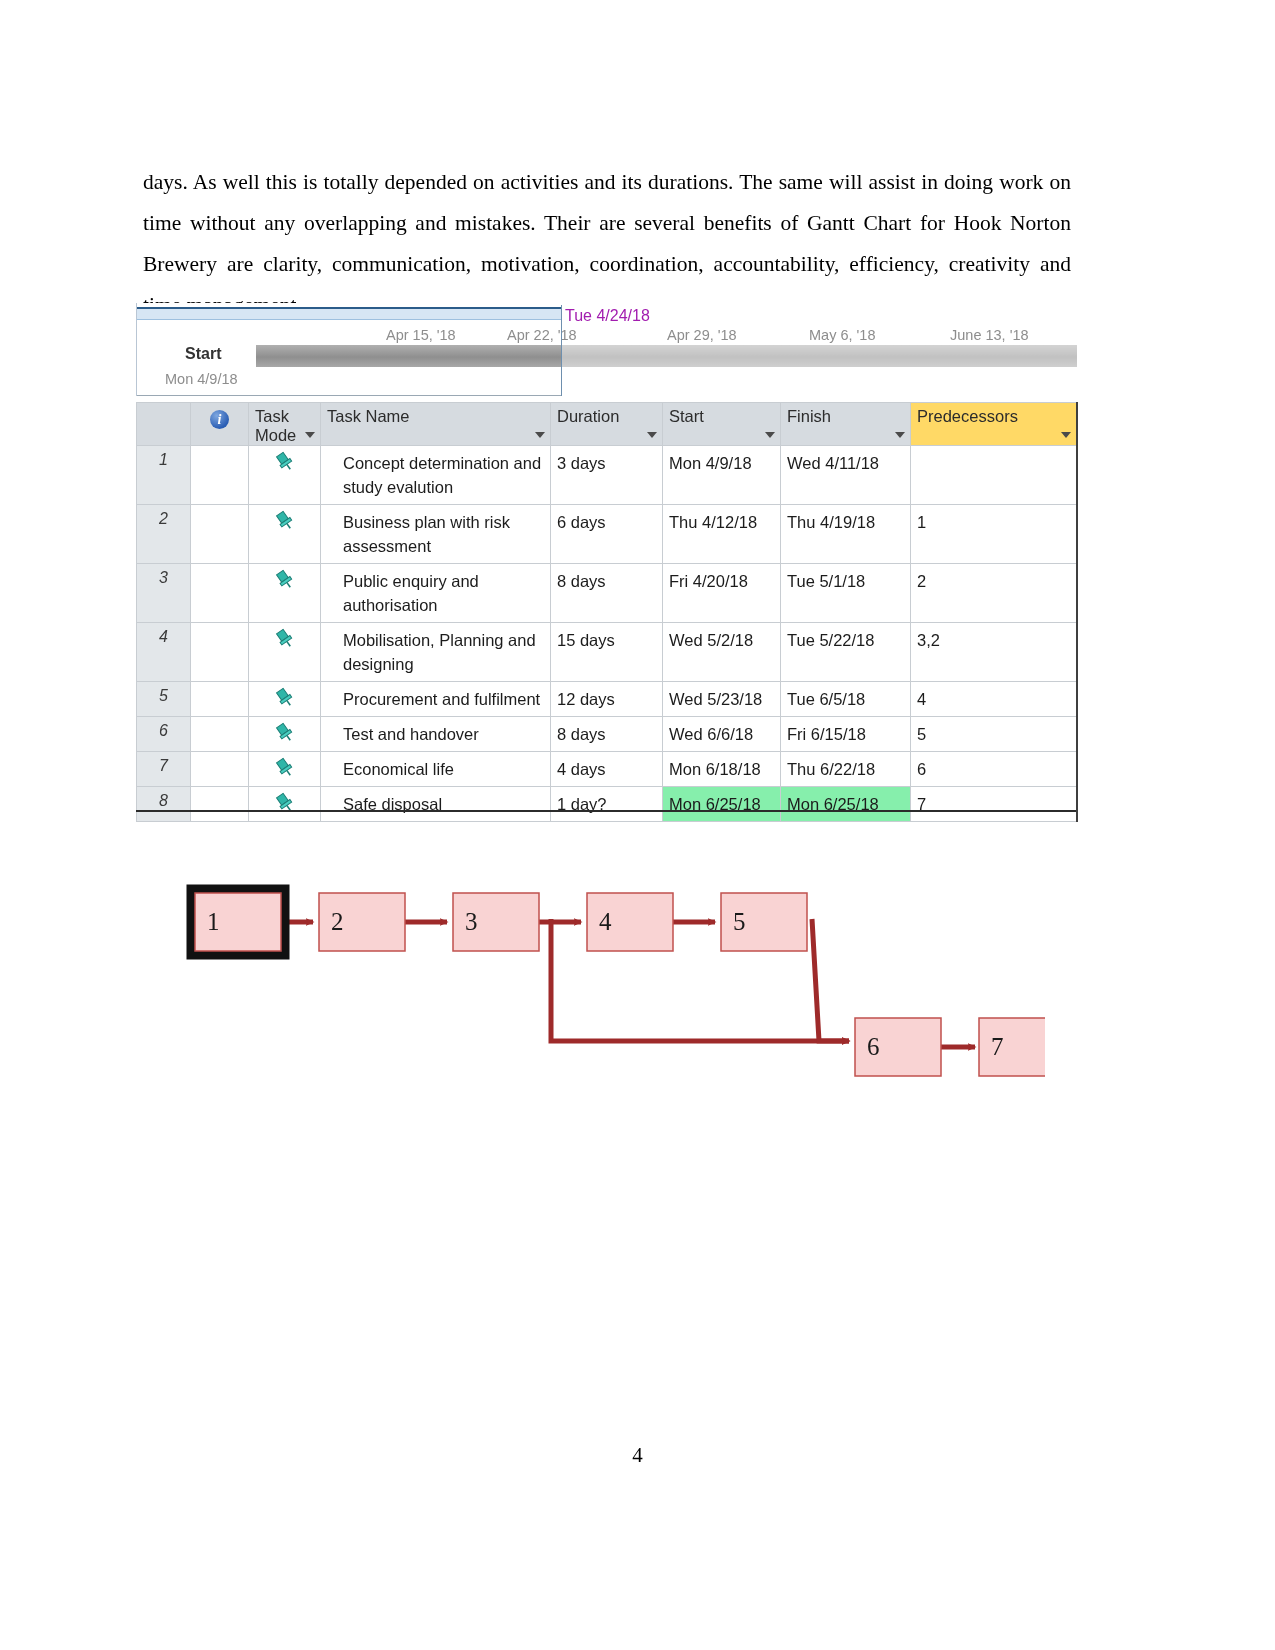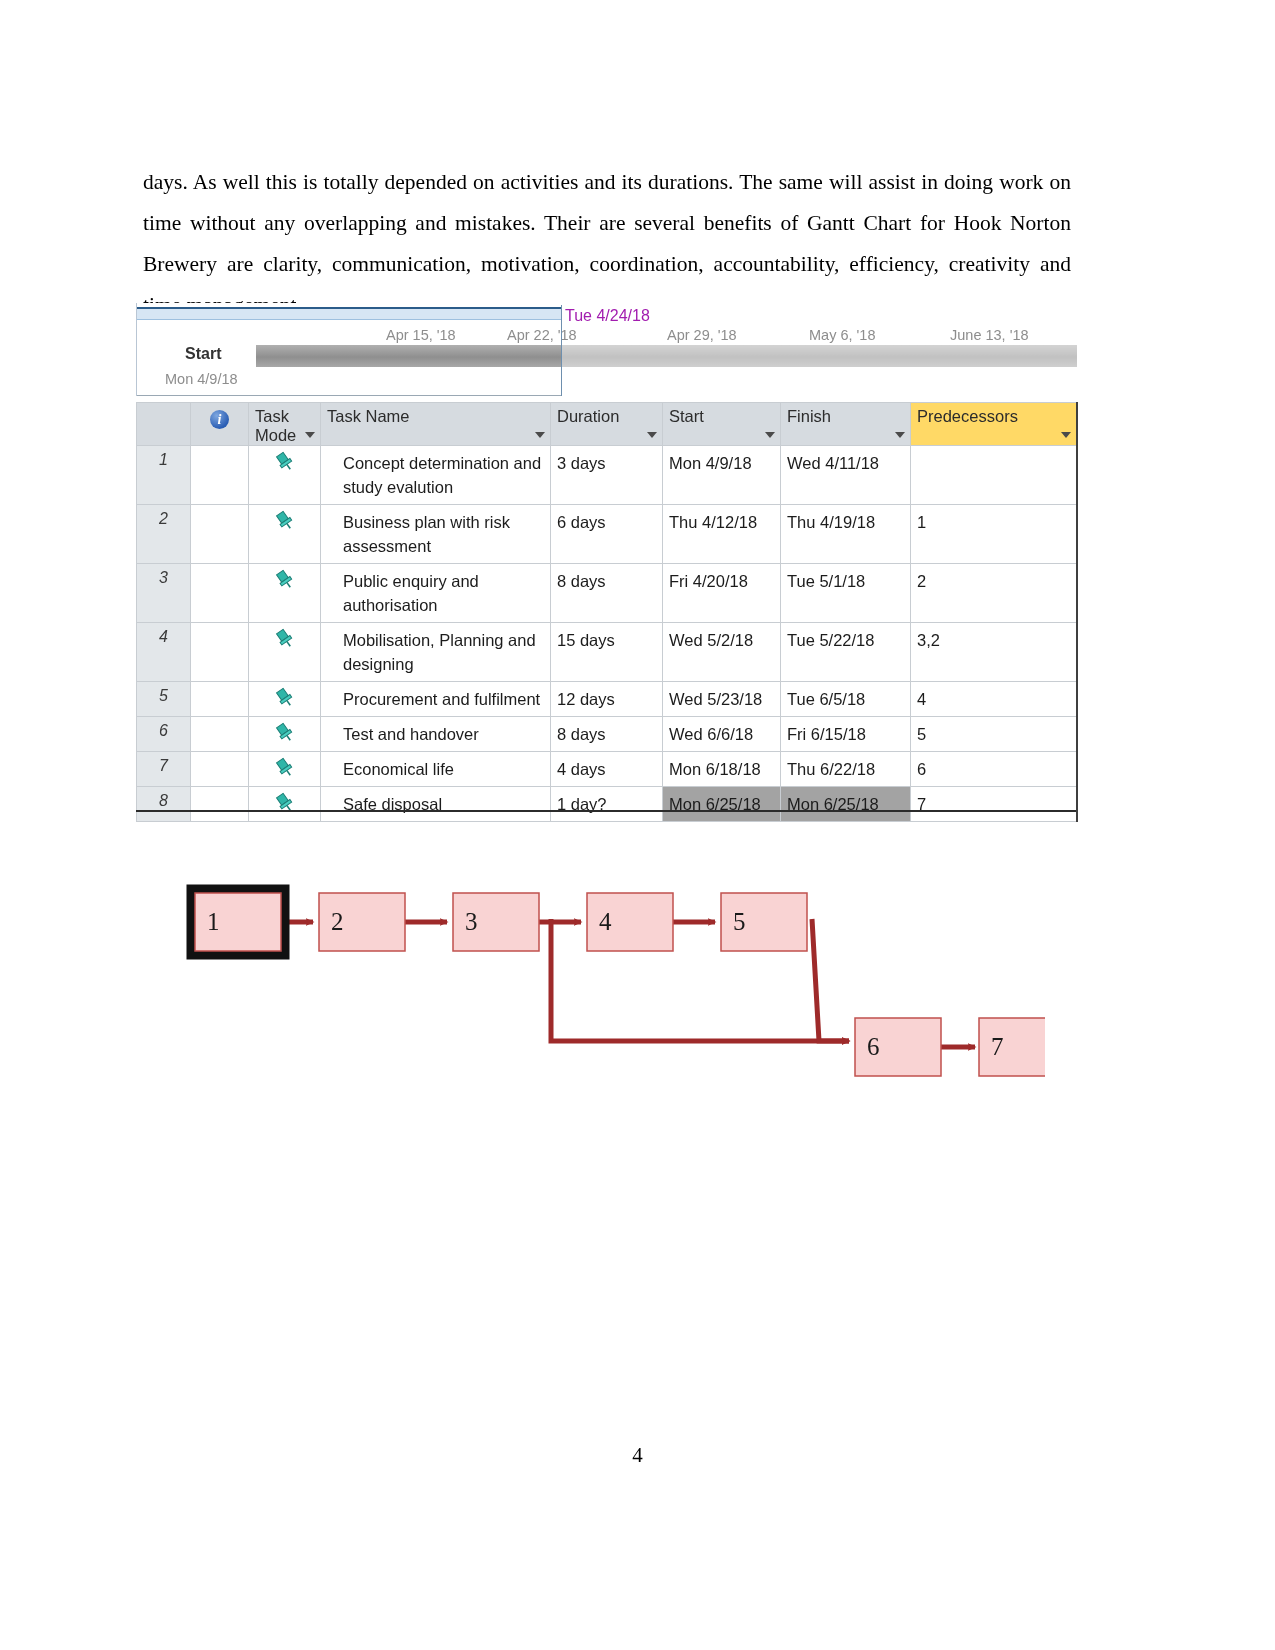--- a/index.html
+++ b/index.html
@@ -198,21 +198,21 @@
     font-style: italic;
     color: #3a3a3a;
     font-size: 16px;
     padding-top: 5px;
   }
   td.cell-ind { background: #ffffff; }
   td.cell-mode { text-align: center; padding-top: 5px; }
   td.cell-name { padding: 5px 4px 5px 22px; line-height: 24px; }
   td.cell-text { padding: 5px 4px 5px 6px; line-height: 24px; }
   tr.row-sel td.cell-start,
-  tr.row-sel td.cell-finish { background: #a3a3a3; }
+  tr.row-sel td.cell-finish { background: #86efac; }
   td.cell-pred { border-right: 2px solid #3f3f3f; }
 
   .info-icon {
     display: inline-block;
     width: 19px; height: 19px;
     border-radius: 50%;
     background: radial-gradient(circle at 35% 30%, #7fa8e0, #2b5eb4 70%);
     color: #ffffff;
     font-family: "Liberation Serif", serif;
     font-weight: bold;

